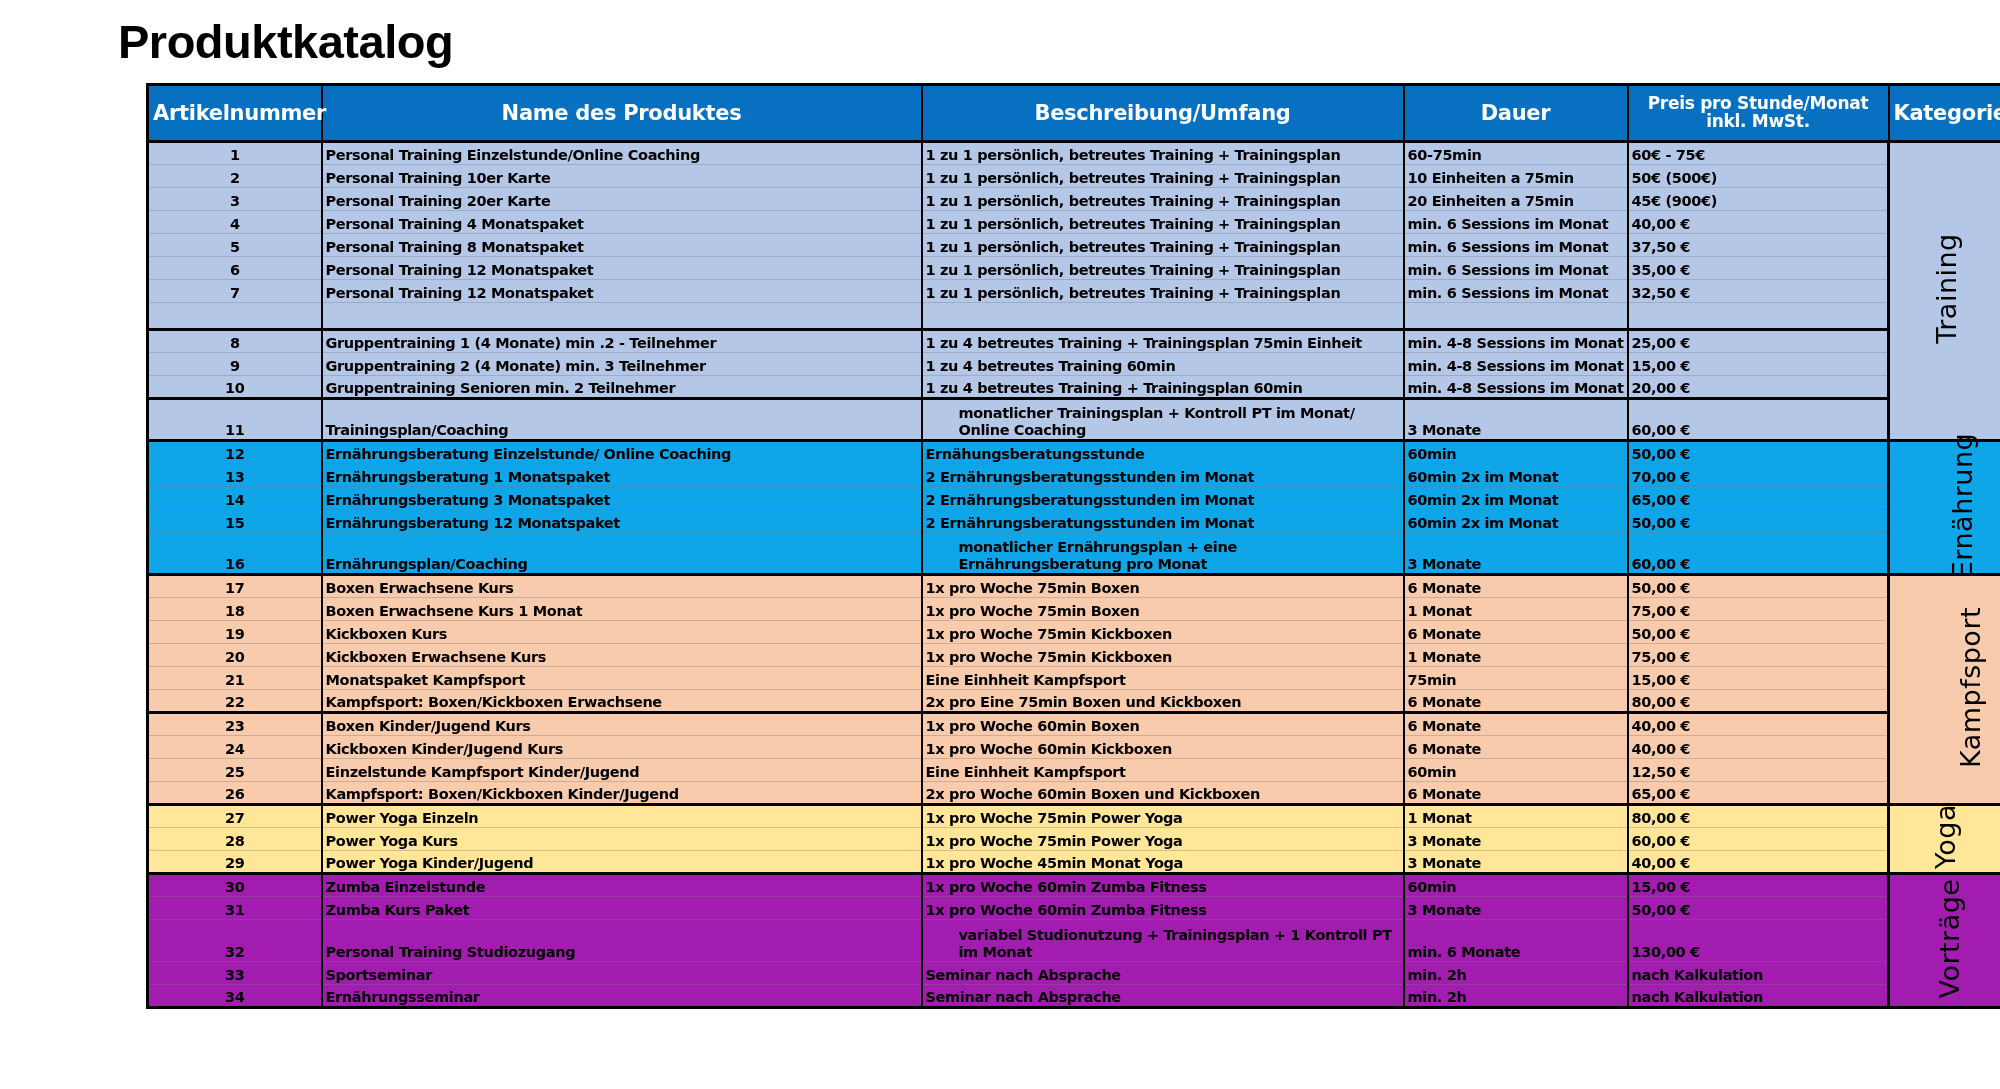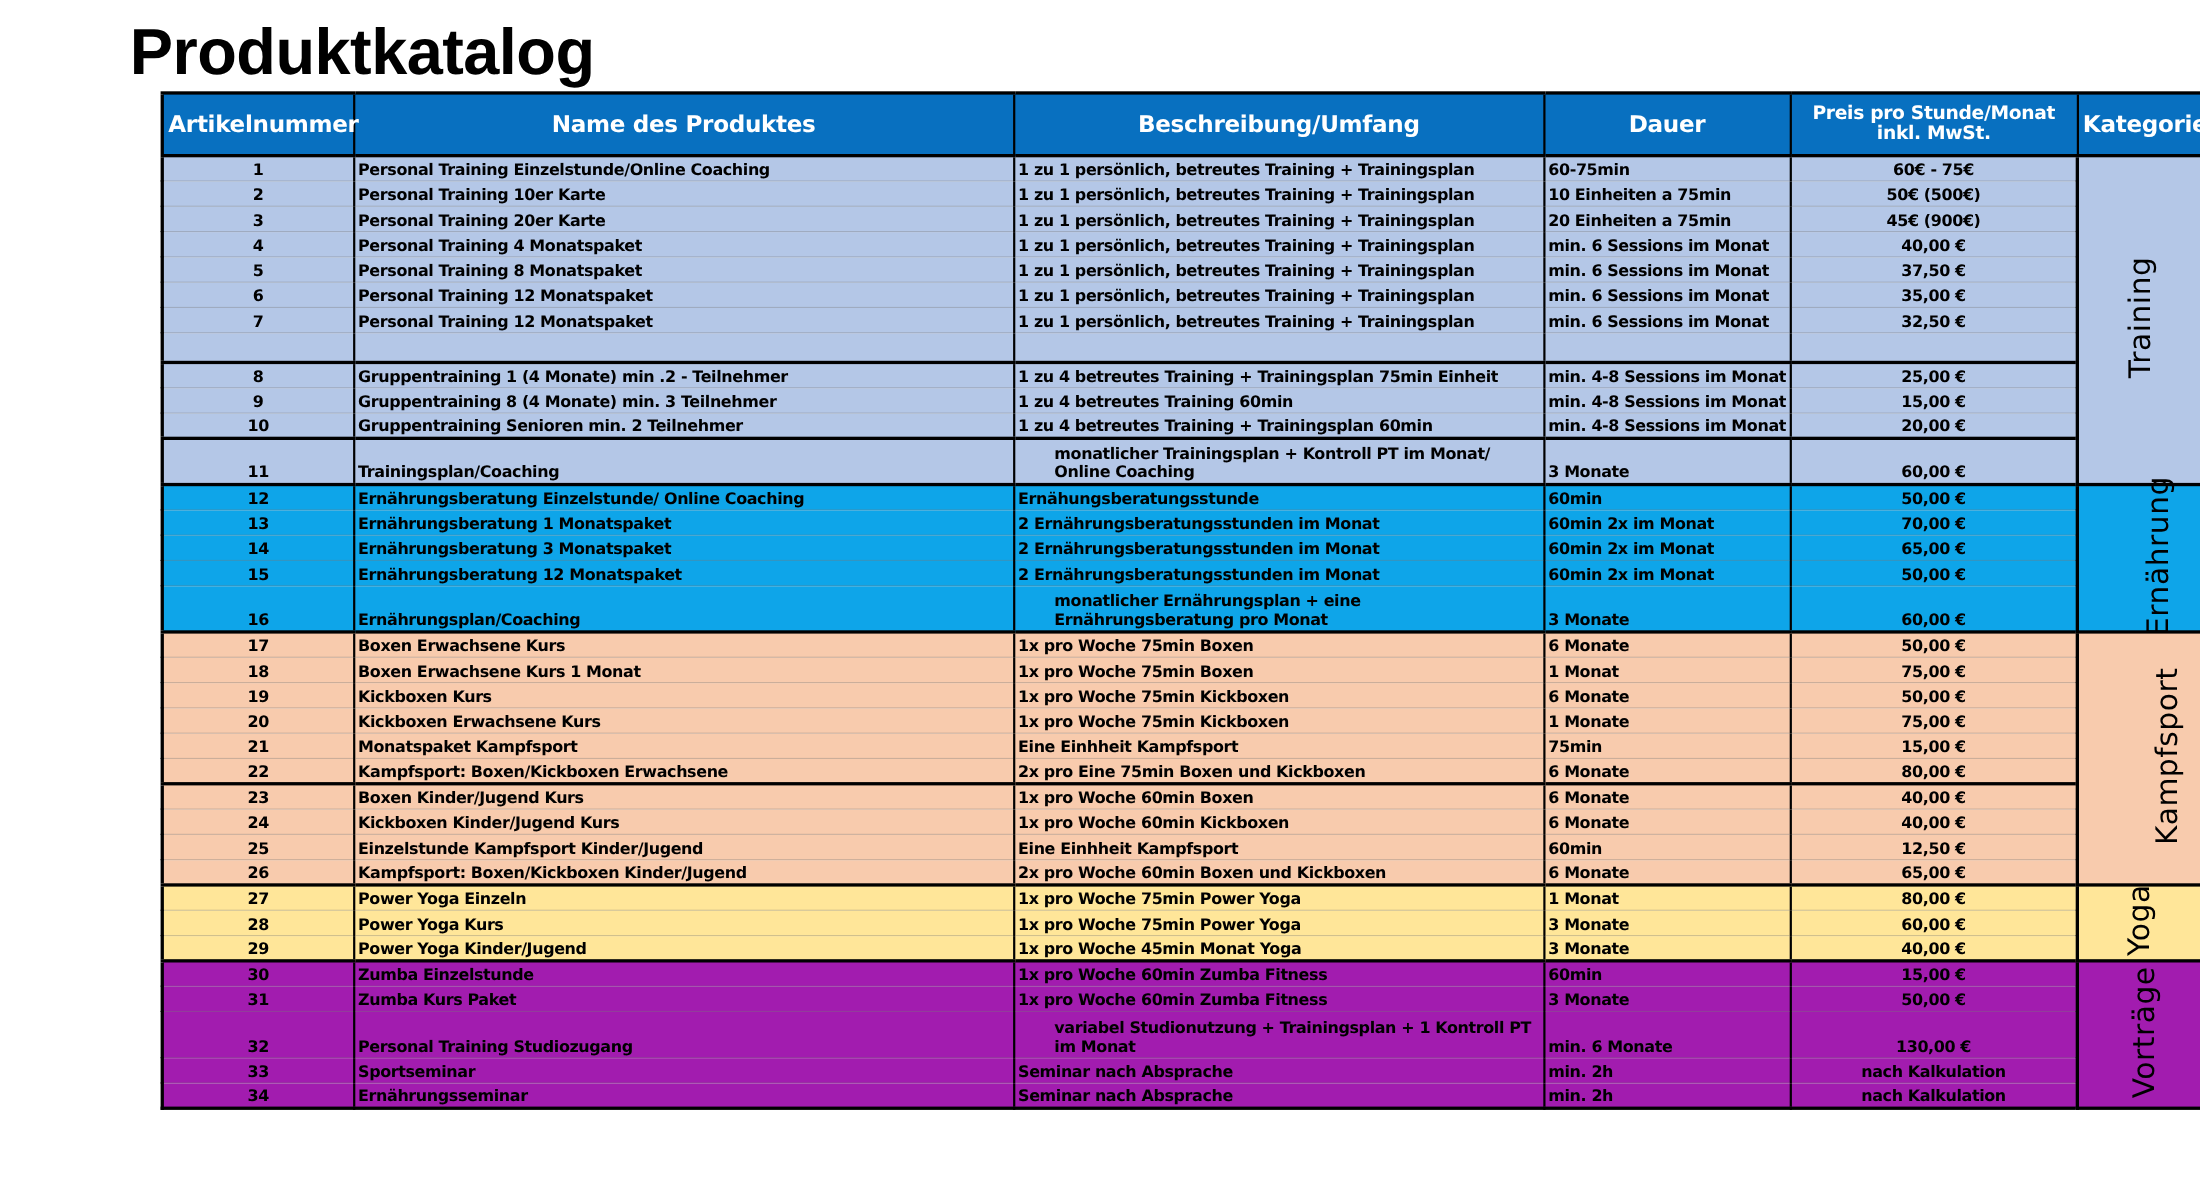--- a/index.html
+++ b/index.html
@@ -1,35 +1,35 @@
 <!DOCTYPE html>
 <html><head>
 <meta charset="utf-8">
 <style>
   html, body { margin:0; padding:0; background:#ffffff; }
   body { width:2000px; height:1089px; position:relative; overflow:hidden;
          font-family:"DejaVu Sans Condensed","DejaVu Sans", sans-serif; color:#000; }
   .title { position:absolute; left:118px; top:18px; font-family:"Liberation Sans", sans-serif;
-           font-weight:bold; font-size:59px; letter-spacing:-0.5px; line-height:1; }
+           font-weight:bold; font-size:47px; letter-spacing:-0.5px; line-height:1; }
   table.cat { position:absolute; left:110px; top:83px; border-collapse:collapse;
               table-layout:fixed; width:1856px; border:3px solid #000;margin-left:36px; }
   table.cat col.c1 { width:174px; } table.cat col.c2 { width:600px; }
   table.cat col.c3 { width:482px; } table.cat col.c4 { width:224px; }
   table.cat col.c5 { width:261px; } table.cat col.c6 { width:115px; }
   thead th { background:#0870c0; color:#fff; font-weight:bold; font-size:21px; height:54px;
              border:3px solid #000; border-left:2px solid #000; border-right:2px solid #000;
              font-family:"DejaVu Sans", sans-serif; line-height:1.05; padding:0 4px;
              letter-spacing:-0.3px; }
   thead th.small { font-size:17px; }
   tbody td { font-size:14.5px; font-weight:bold; padding:0 3px; white-space:nowrap;
              border-left:2px solid #000; border-right:2px solid #000;
              border-top:1px solid rgba(120,120,120,0.35); vertical-align:bottom; line-height:17px;
              font-family:"DejaVu Sans", sans-serif; letter-spacing:-0.35px; }
   tbody td.num { text-align:center; }
-  tbody td.price { text-align:center; }
+  tbody td.price { }
   tbody td.wrap { white-space:normal; line-height:17px;padding-left:36px; }
   tr.r { height:23px; }
   tr.r2 { height:42px; }
   tr.blank { height:27px; }
   tr.grp-top td { border-top:3px solid #000; }
   .bg-training td { background:#b4c7e7; }
   .bg-ern td { background:#0ea5e9; }
   .bg-kampf td { background:#f8cbad; }
   .bg-yoga td { background:#ffe699; }
   .bg-vort td { background:#a21caf; }
@@ -123,21 +123,21 @@
       </tr>
       <tr class="r bg-training grp-top">
         <td class="num">8</td>
         <td>Gruppentraining 1 (4 Monate) min .2  - Teilnehmer</td>
         <td>1 zu 4 betreutes Training + Trainingsplan 75min Einheit</td>
         <td>min. 4-8 Sessions im Monat</td>
         <td class="price">25,00 €</td>
       </tr>
       <tr class="r bg-training">
         <td class="num">9</td>
-        <td>Gruppentraining 8 (4 Monate) min. 3 Teilnehmer</td>
+        <td>Gruppentraining 2 (4 Monate) min. 3 Teilnehmer</td>
         <td>1 zu 4 betreutes Training 60min</td>
         <td>min. 4-8 Sessions im Monat</td>
         <td class="price">15,00 €</td>
       </tr>
       <tr class="r bg-training">
         <td class="num">10</td>
         <td>Gruppentraining Senioren min. 2 Teilnehmer</td>
         <td>1 zu 4 betreutes Training + Trainingsplan 60min</td>
         <td>min. 4-8 Sessions im Monat</td>
         <td class="price">20,00 €</td>

